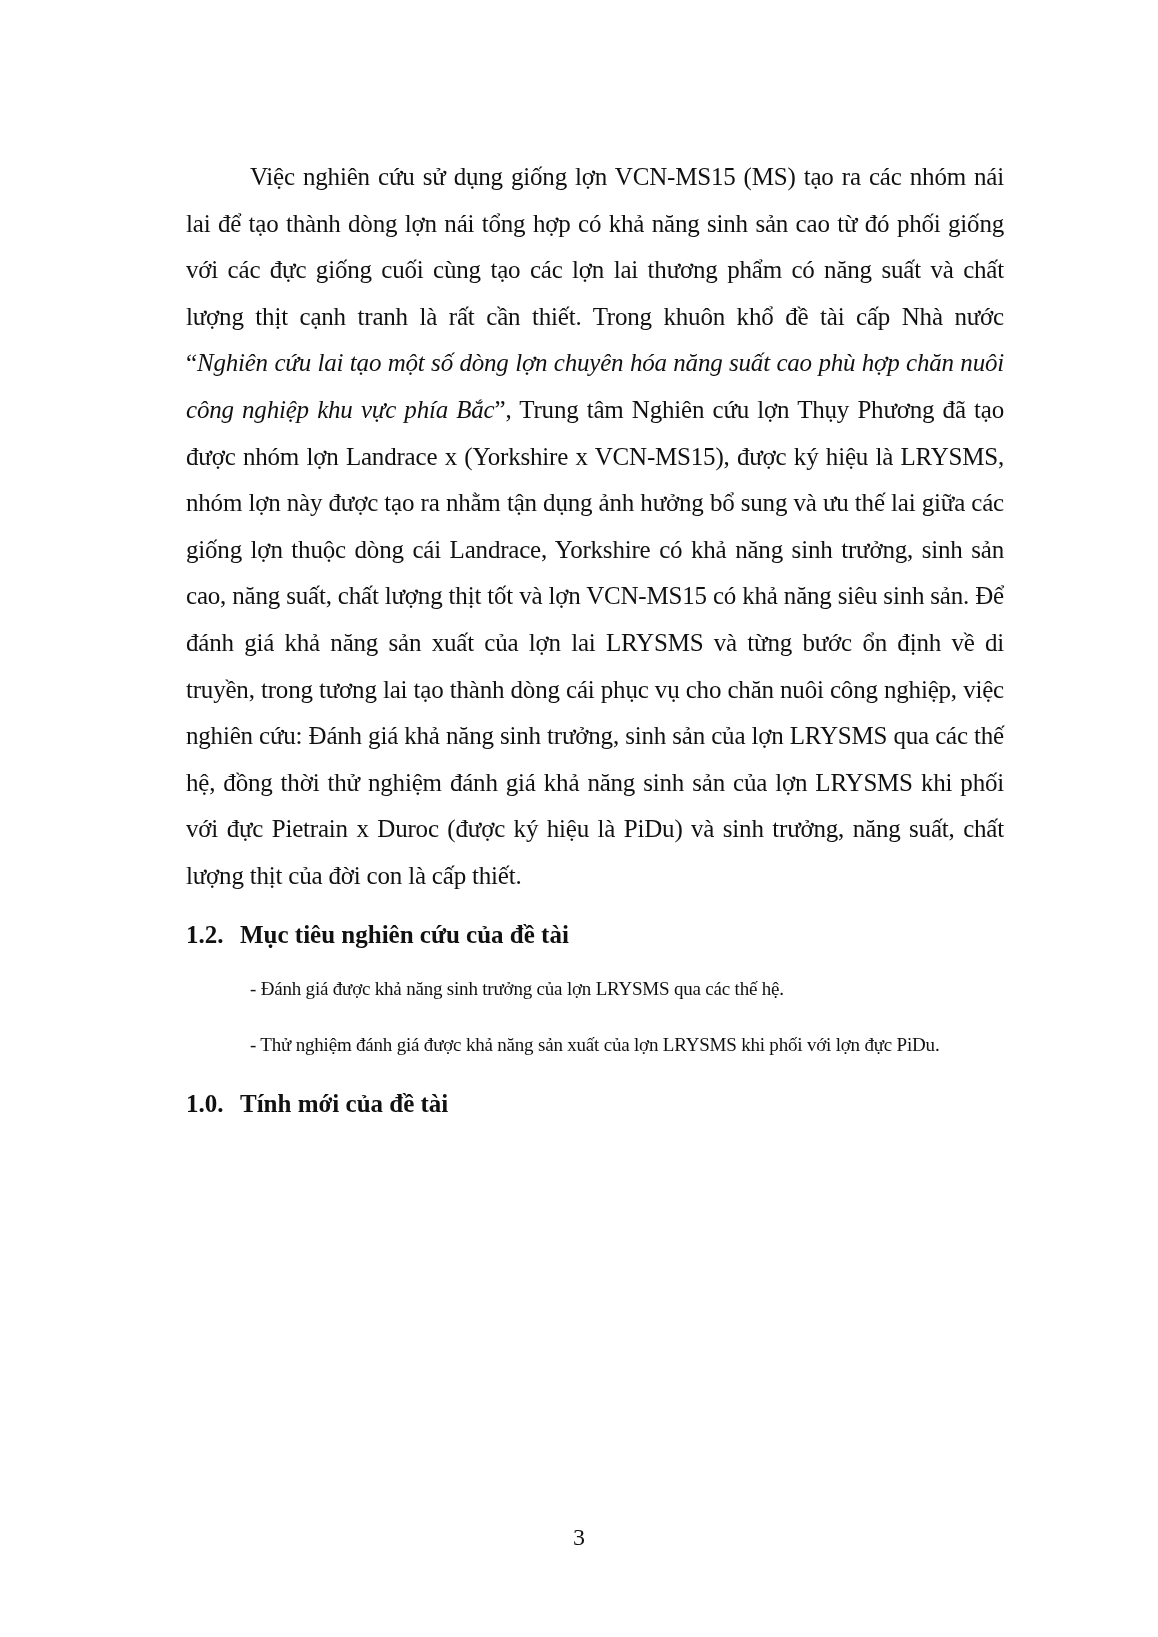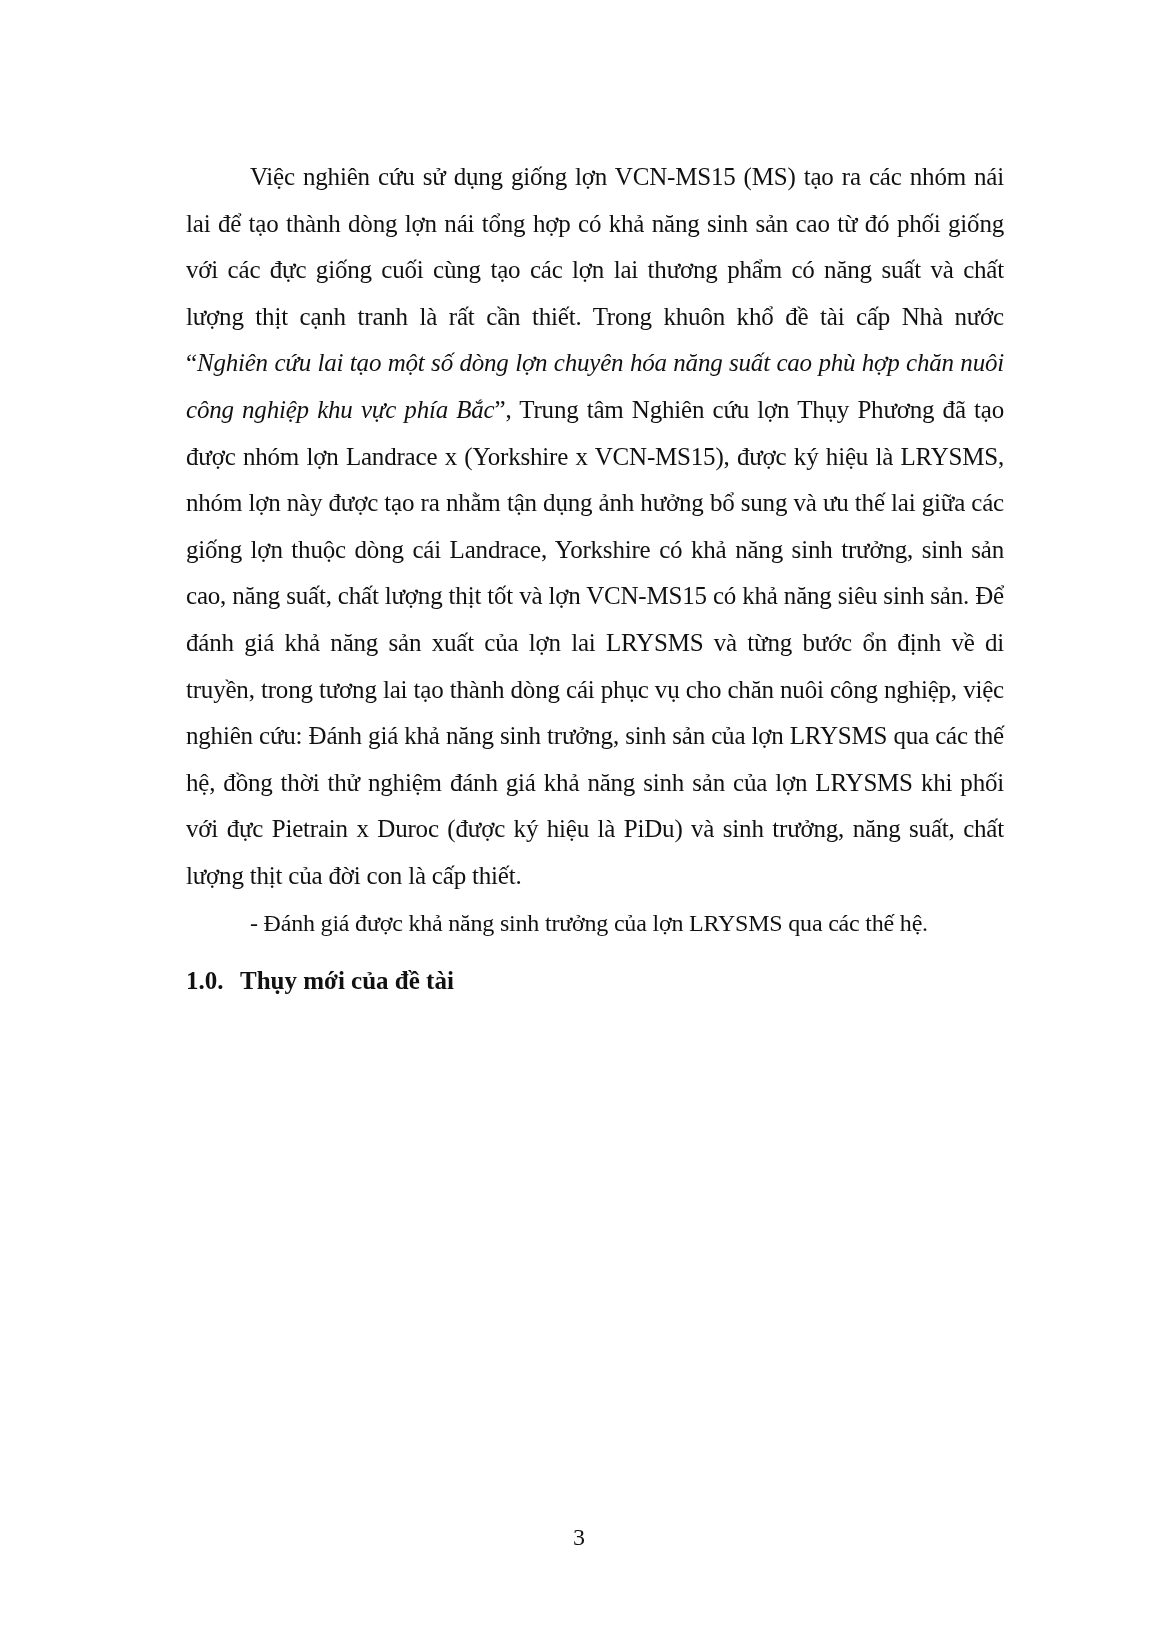--- a/index.html
+++ b/index.html
@@ -38,21 +38,21 @@
     font-weight: bold;
     font-size: 25px;
     line-height: 46px;
     margin: 12px 0 8px 0;
   }
   .heading .num {
     display: inline-block;
     width: 54px;
   }
   .bullet {
-    font-size: 24px;
+    font-size: 19px;
     line-height: 46.6px;
     text-align: justify;
     margin: 0 0 10px 0;
     text-indent: 64px;
     letter-spacing: -0.2px;
   }
   .page-number {
     position: absolute;
     left: 0;
     width: 1158px;
@@ -61,21 +61,25 @@
     font-size: 24px;
     font-family: "Liberation Serif", serif;
   }
 </style>
 </head>
 <body>
 
 <div class="page">
   <p class="para indent"><span>Việc nghiên cứu sử dụng giống lợn VCN-MS15 (MS) tạo ra các nhóm nái lai để tạo thành dòng lợn nái tổng hợp có khả năng sinh sản cao từ đó phối giống với các đực giống cuối cùng tạo các lợn lai thương phẩm có năng suất và chất lượng thịt cạnh tranh là rất cần thiết. Trong khuôn khổ đề tài cấp Nhà nước “</span><i>Nghiên cứu lai tạo một số dòng lợn chuyên hóa năng suất cao phù hợp chăn nuôi công nghiệp khu vực phía Bắc</i><span>”, Trung tâm Nghiên cứu  lợn Thụy Phương đã tạo được nhóm lợn Landrace x (Yorkshire x VCN-MS15), được ký hiệu là LRYSMS, nhóm lợn này được tạo ra nhằm tận dụng ảnh hưởng bổ sung và ưu thế lai giữa các giống lợn thuộc dòng cái Landrace, Yorkshire có khả năng sinh trưởng, sinh sản cao, năng suất, chất lượng thịt tốt và lợn VCN-MS15 có khả năng siêu sinh sản. Để đánh giá khả năng sản xuất của lợn lai LRYSMS và từng bước ổn định về di truyền, trong tương lai tạo thành dòng cái phục vụ cho chăn nuôi công nghiệp, việc nghiên cứu: Đánh giá khả năng sinh trưởng, sinh sản của lợn LRYSMS qua các thế hệ, đồng thời thử nghiệm đánh giá khả năng sinh sản của lợn LRYSMS khi phối với đực Pietrain x Duroc (được ký hiệu là PiDu) và sinh trưởng, năng suất, chất lượng thịt của đời con là cấp thiết.</span></p>
 
+  <div class="heading">
+    <span class="num">1.2.</span><span>Mục tiêu nghiên cứu của đề tài</span>
+  </div>
 
   <p class="bullet">- Đánh giá được khả năng sinh trưởng của lợn LRYSMS qua các thế hệ.</p>
+  <p class="bullet">- Thử nghiệm đánh giá được khả năng sản xuất của lợn LRYSMS khi phối với lợn đực PiDu.</p>
 
   <div class="heading">
-    <span class="num">1.0.</span><span>Thụy mới của đề tài</span>
+    <span class="num">1.0.</span><span>Tính mới của đề tài</span>
   </div>
 </div>
 
 <div class="page-number">3</div>
 
 </body></html>

